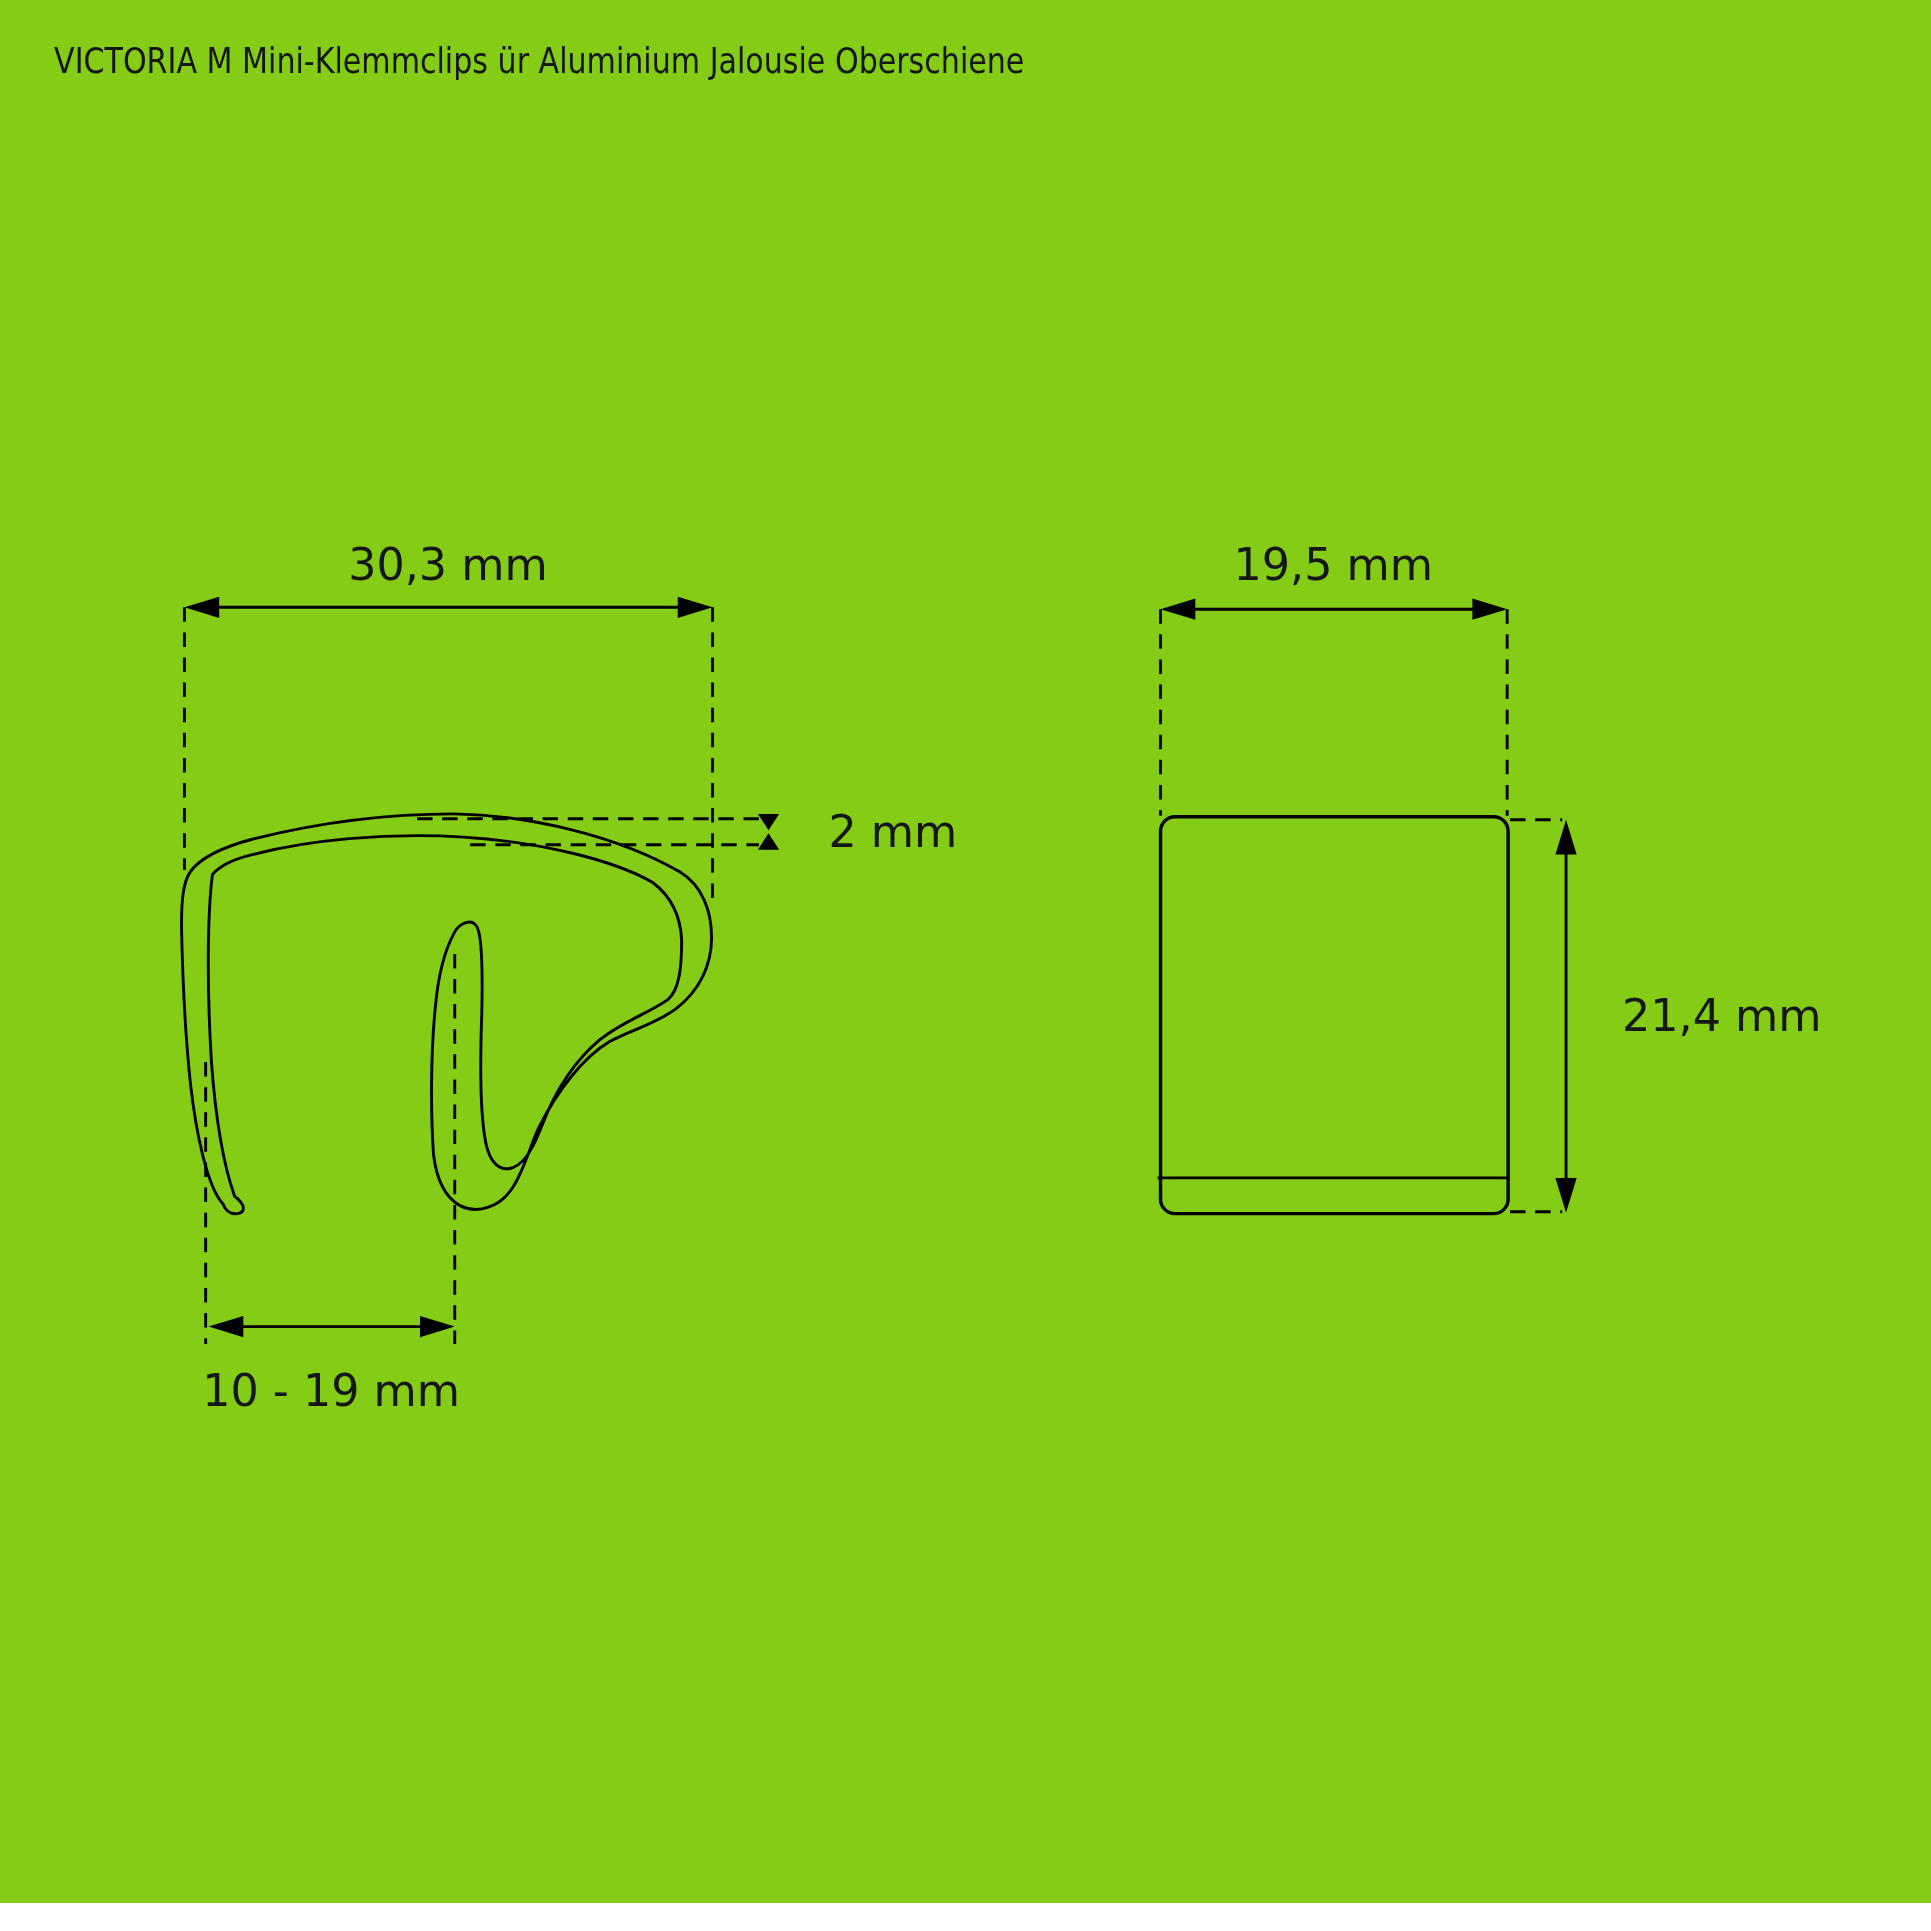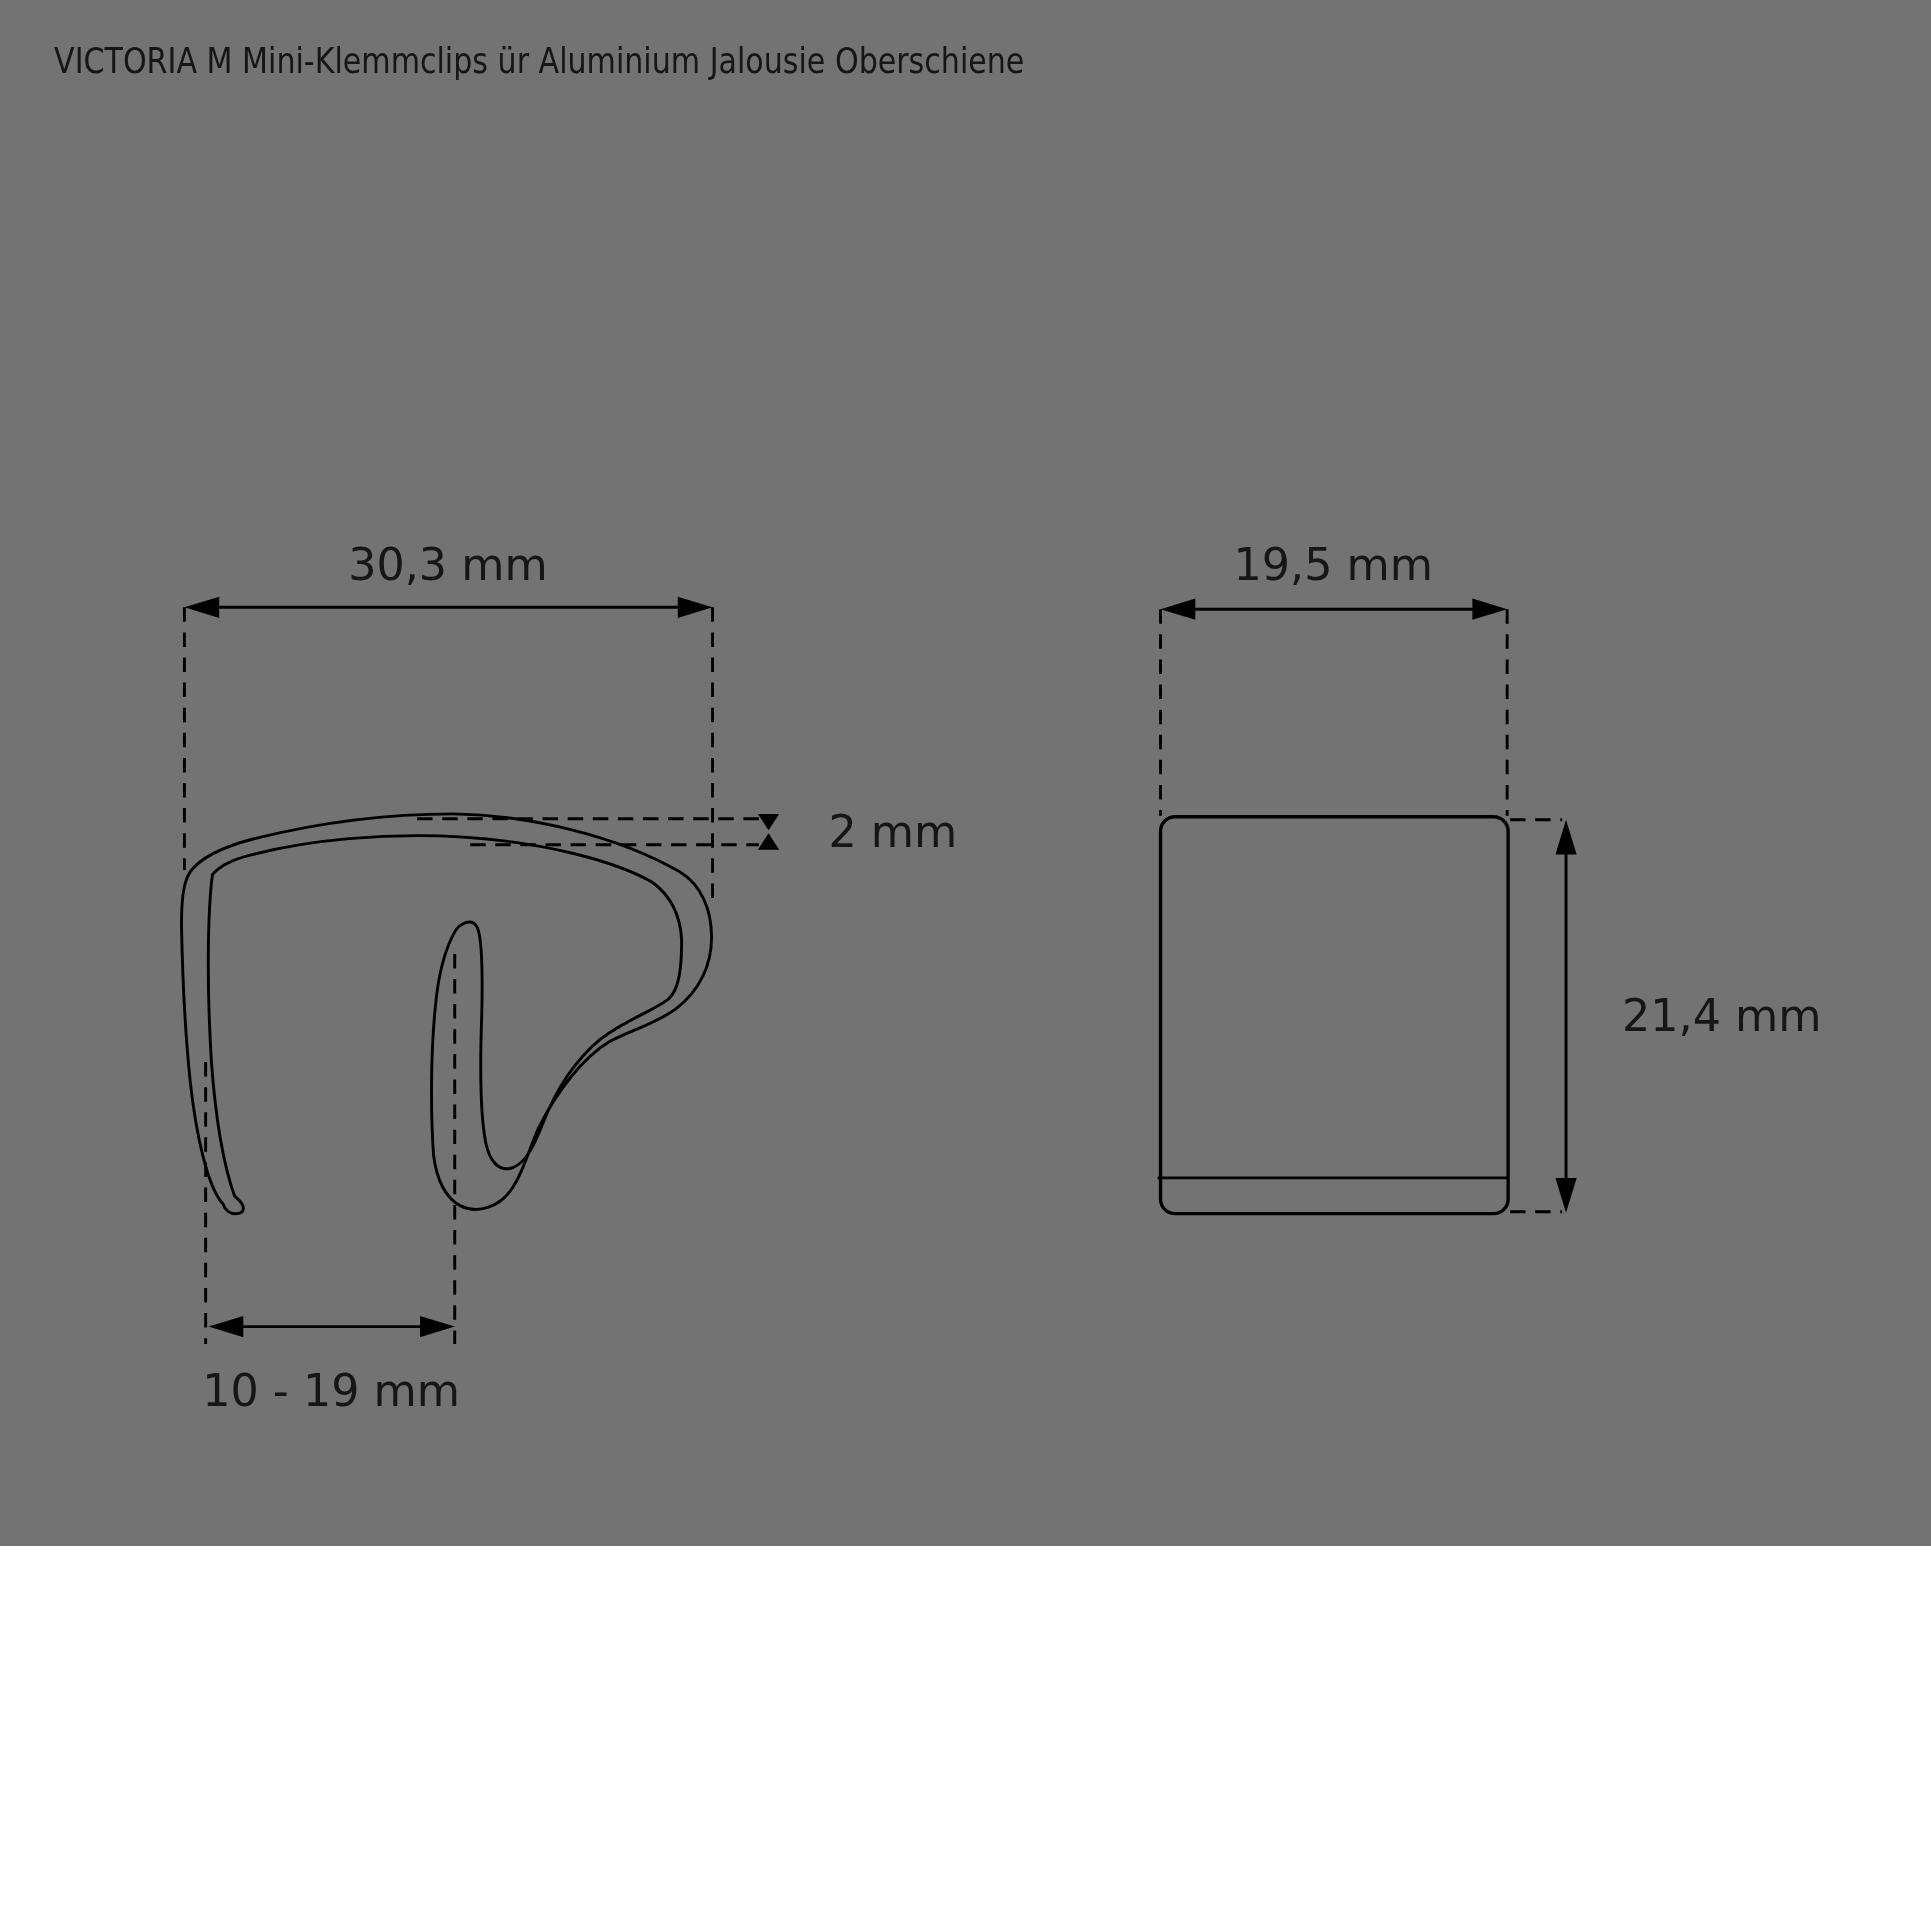--- a/index.html
+++ b/index.html
@@ -6,22 +6,22 @@
     margin: 0;
     padding: 0;
     background: #ffffff;
     width: 1931px;
     height: 1931px;
     font-family: "DejaVu Sans", "Liberation Sans", sans-serif;
   }
   .drawing-wrap {
     position: relative;
     width: 1931px;
-    height: 1546px;
-    background: #737373;
+    height: 1903px;
+    background: #84cc16;
     overflow: hidden;
   }
   svg text {
     fill: #161616;
   }
   .dim-label {
     font-size: 46px;
   }
   .title-label {
     font-size: 37px;

